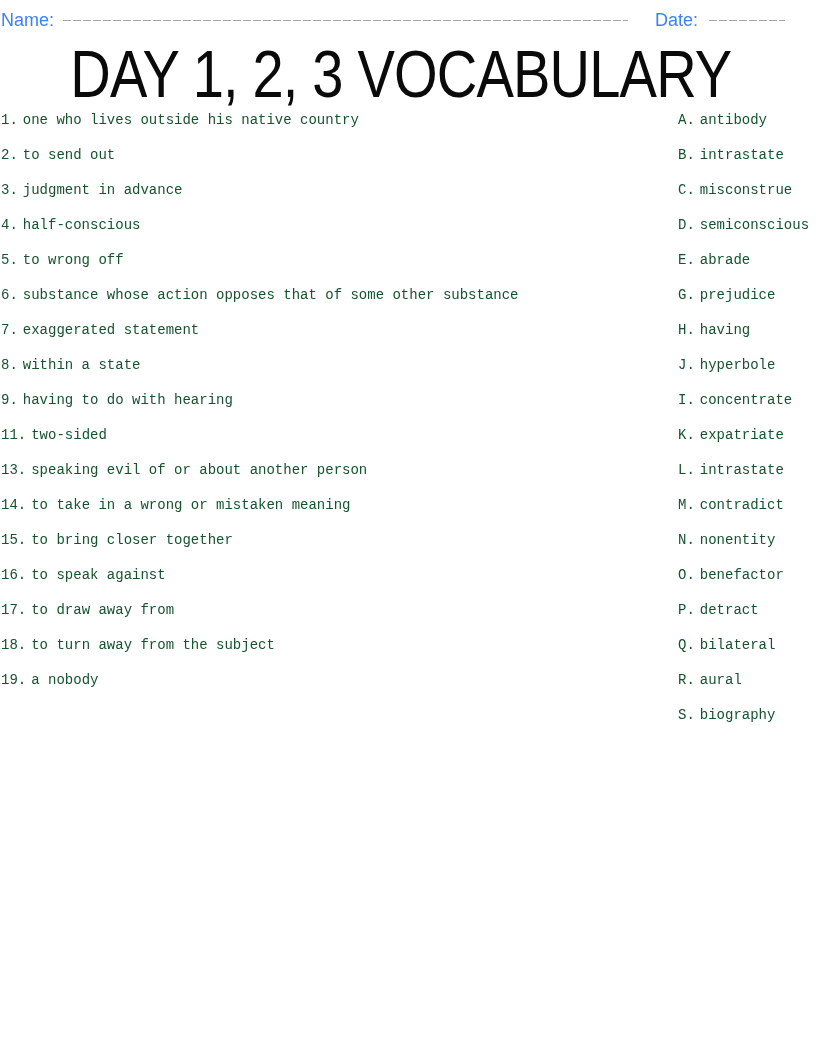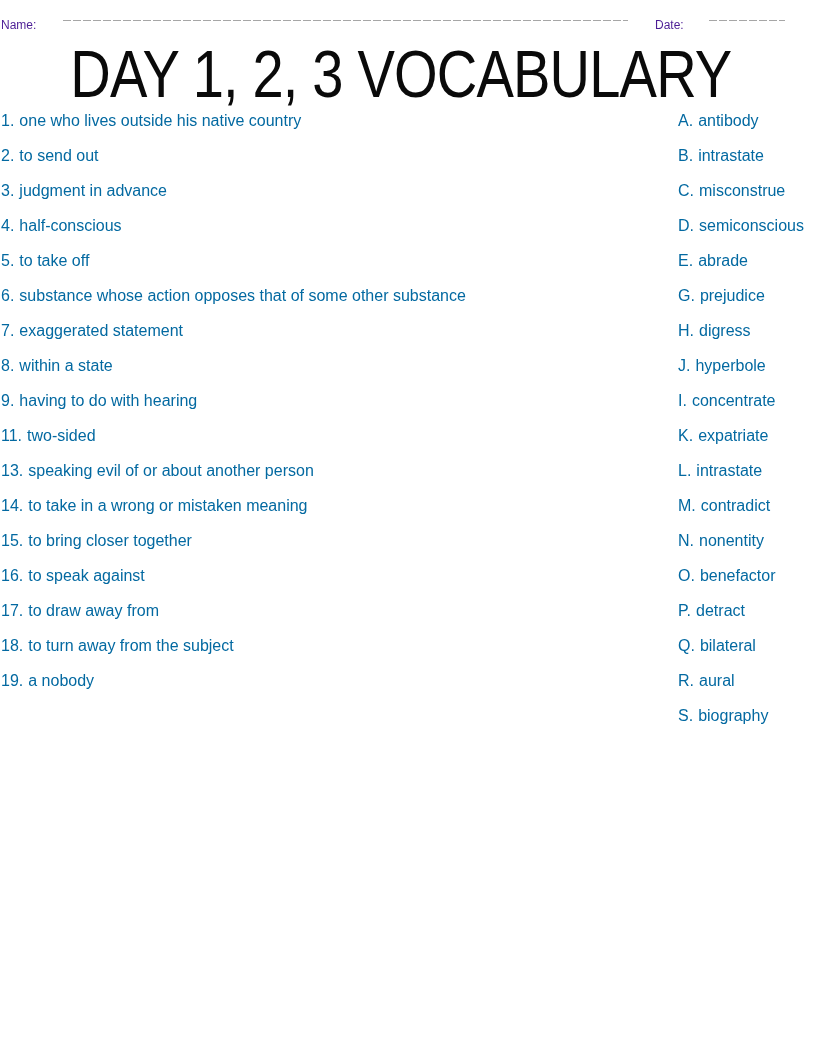--- a/index.html
+++ b/index.html
@@ -16,23 +16,23 @@
     color: #161616;
   }
   
   .header {
     position: absolute;
     top: 0; left: 0;
     width: 816px; height: 28px;
   }
   .hdr-label {
     position: absolute;
-    top: 18px;
-    font-size: 12px;
-    color: #4c1d95;
+    top: 10px;
+    font-size: 18px;
+    color: #3b82f6;
   }
   .name-label { left: 1px; }
   .date-label { left: 655px; }
   .write-line {
     position: absolute;
     top: 19px;
     height: 2px;
     background: repeating-linear-gradient(to right, #a6a6a6 0 8px, rgba(0,0,0,0) 8px 10px);
     background-size: 100% 1.5px;
     background-position: left bottom;
@@ -65,23 +65,24 @@
     width: 640px;
   }
   .word-bank-column {
     position: absolute;
     left: 678px; top: 103px;
     width: 160px;
   }
   .match-row {
     height: 35px;
     line-height: 35px;
-    font-size: 16px;
+    font-size: 14px;
     white-space: nowrap;
-    color: #0369a1;
+    color: #14532d;
+    font-family: Liberation Mono, monospace;
   }
   .row-prefix { margin-right: 5px; }
 </style>
 </head>
 <body>
 
 <div class="header">
   <span class="hdr-label name-label">Name:</span>
   <span class="write-line name-line"></span>
   <span class="hdr-label date-label">Date:</span>
@@ -102,21 +103,21 @@
 
     <div class="match-row">
       <span class="row-prefix">3.</span><span>judgment in advance</span>
     </div>
 
     <div class="match-row">
       <span class="row-prefix">4.</span><span>half-conscious</span>
     </div>
 
     <div class="match-row">
-      <span class="row-prefix">5.</span><span>to take off</span>
+      <span class="row-prefix">5.</span><span>to wrong off</span>
     </div>
 
     <div class="match-row">
       <span class="row-prefix">6.</span><span>substance whose action opposes that of some other substance</span>
     </div>
 
     <div class="match-row">
       <span class="row-prefix">7.</span><span>exaggerated statement</span>
     </div>
 
@@ -184,21 +185,21 @@
     <div class="match-row">
       <span class="row-prefix">E.</span><span>abrade</span>
     </div>
 
 
     <div class="match-row">
       <span class="row-prefix">G.</span><span>prejudice</span>
     </div>
 
     <div class="match-row">
-      <span class="row-prefix">H.</span><span>digress</span>
+      <span class="row-prefix">H.</span><span>having</span>
     </div>
 
     <div class="match-row">
       <span class="row-prefix">J.</span><span>hyperbole</span>
     </div>
 
     <div class="match-row">
       <span class="row-prefix">I.</span><span>concentrate</span>
     </div>
 

